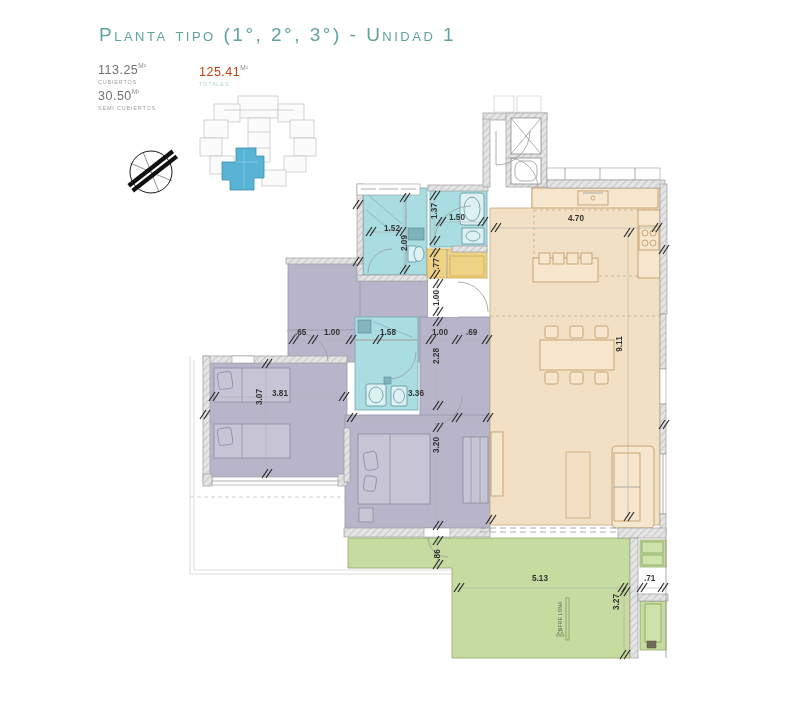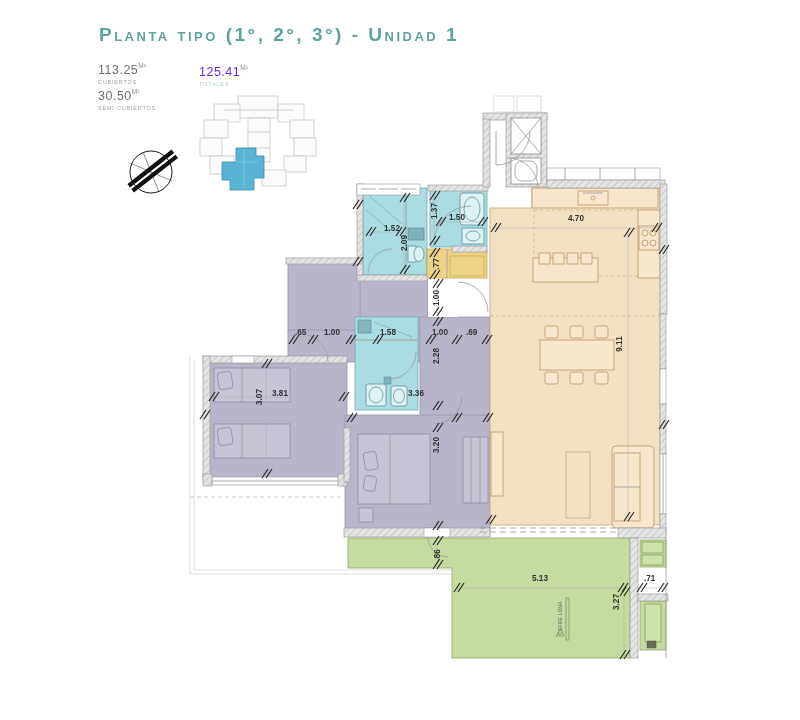--- a/index.html
+++ b/index.html
@@ -1,25 +1,25 @@
 <!DOCTYPE html>
 <html><head>
 <meta charset="utf-8">
 <style>
   html,body{margin:0;padding:0;background:#fff;}
   #stage{position:relative;width:800px;height:720px;background:#fff;overflow:hidden;
          font-family:"Liberation Sans",sans-serif;}
   
   .title{position:absolute;left:99px;top:24px;font-size:19px;letter-spacing:2.5px;
-         color:#5fa3a0;font-variant:small-caps;font-weight:700;}
+         color:#5fa3a0;font-variant:small-caps;font-weight:400;}
   .stat{position:absolute;}
   .stat .val{font-size:12.5px;color:#6f6f6f;letter-spacing:.5px;}
   .stat .unit{font-size:6.5px;vertical-align:super;color:#8a8a8a;}
   .stat .lbl{font-size:5.5px;letter-spacing:.8px;color:#a2a2a2;text-transform:uppercase;margin-top:1px;}
-  .stat.teal .val{color:#6d28d9;}
+  .stat.teal .val{color:#c2410c;}
   .stat.teal .lbl{color:#b5d4d2;}
   #stat-cubiertos{left:98px;top:60px;}
   #stat-semi{left:98px;top:86px;}
   #stat-total{left:199px;top:62px;}
   
   svg{position:absolute;left:0;top:0;}
   .wall{fill:url(#hatch);stroke:#9e9e9e;stroke-width:.7;}
   .room{stroke-width:.8;}
   .purple{fill:#b8b5ca;stroke:#9a97ad;}
   .cyan{fill:#a9dde2;stroke:#74a9af;}

